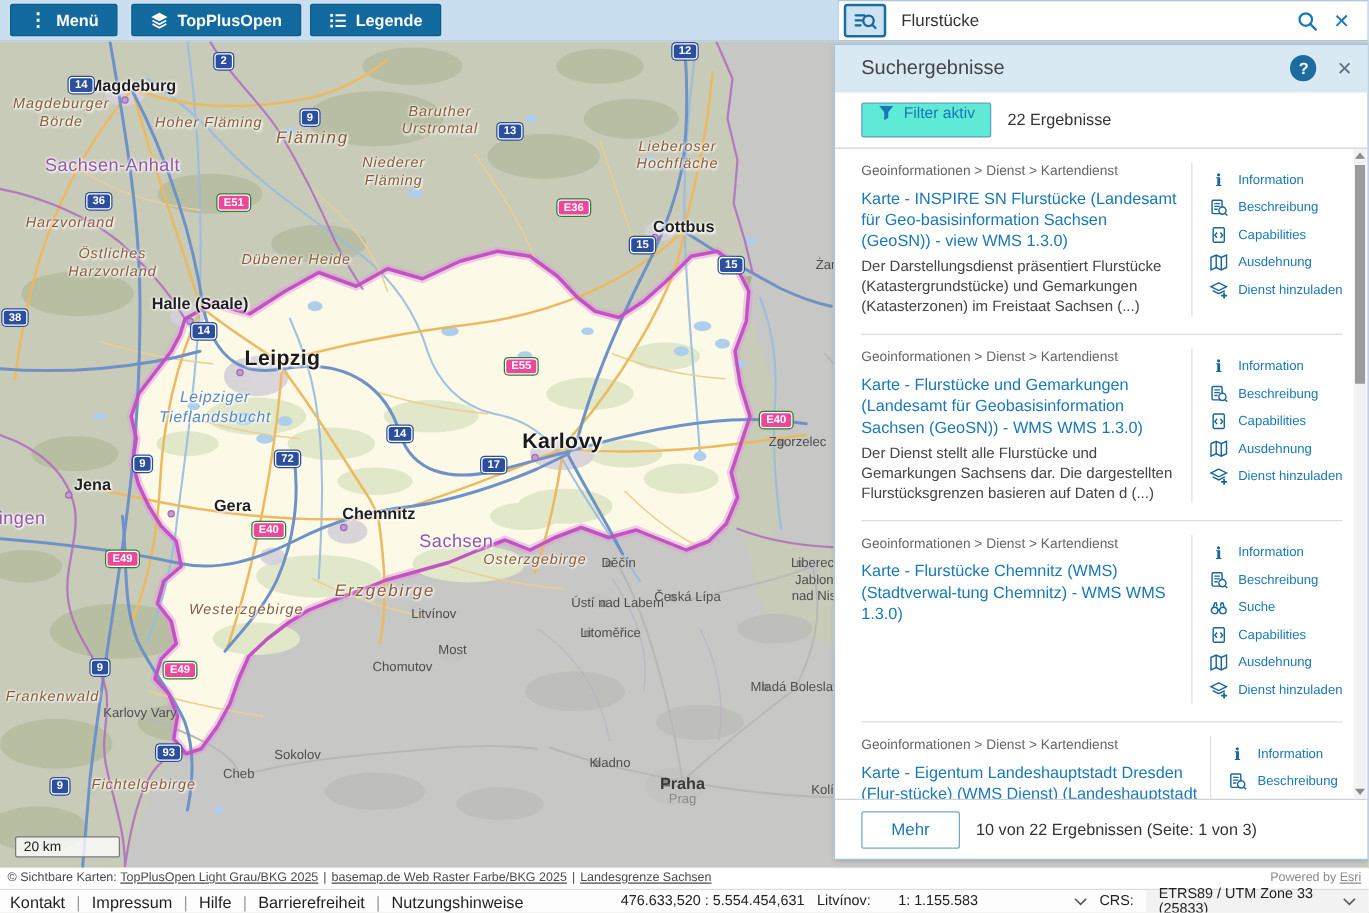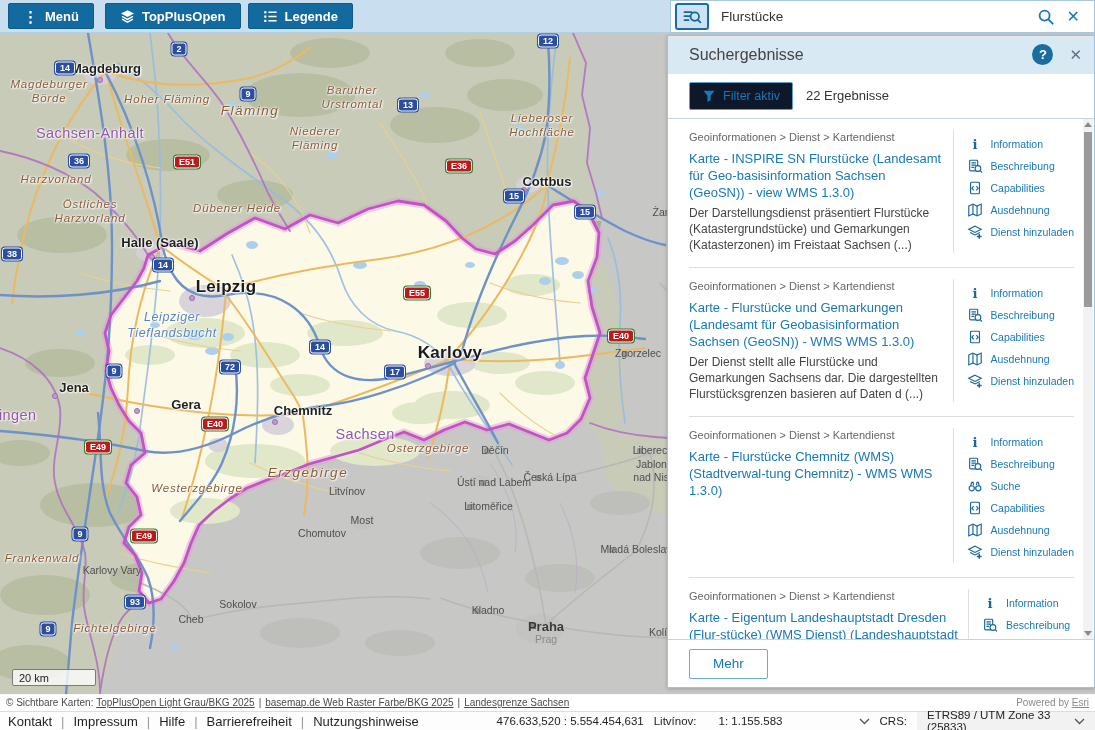--- a/index.html
+++ b/index.html
@@ -35,40 +35,40 @@
   .city-sm{font-size:10.5px;color:#4e4e4e;text-shadow:0 0 2px #c7c7c5;}
   .city-pr{font-size:13px;font-weight:bold;color:#3a3a3a;text-shadow:0 0 2px #c7c7c5;}
   .city-alt{color:#8a8a8a;}
   .region{font-size:11.5px;font-style:italic;color:#8a5a35;letter-spacing:.8px;}
   .region-lg{font-size:13.5px;letter-spacing:1.5px;}
   .state{font-size:14.5px;color:#9356a8;letter-spacing:.4px;}
   .water{font-size:12.5px;font-style:italic;color:#5a87c0;letter-spacing:.6px;}
   .shield{position:absolute;transform:translate(-50%,-50%);font-size:9px;font-weight:bold;color:#fff;
     background:#2b4f9e;border:1px solid #fff;box-shadow:0 0 0 1px #2b4f9e;border-radius:3px;
     padding:0 4px;line-height:11px;height:13px;display:flex;align-items:center;}
-  .shield.g{background:#b91c1c;box-shadow:0 0 0 1px #2e7d33;}
+  .shield.g{background:#ec4899;box-shadow:0 0 0 1px #2e7d33;}
   .dot{position:absolute;transform:translate(-50%,-50%);width:6px;height:6px;border-radius:50%;
     background:#c49ad2;border:1px solid #9a6cb0;}
   .dot.dot-g{width:5px;height:5px;border-radius:0;background:#9a9a98;border:1px solid #7d7d7b;}
   .dot.dot-sq{width:6px;height:6px;border-radius:0;background:#6e6e6c;border:1px solid #555;}
   .scalebar{position:absolute;left:12px;top:636px;width:84px;height:17px;background:rgba(255,255,255,.78);
     border:1px solid #7a7a7a;border-radius:2px;font-size:11px;color:#222;display:flex;align-items:center;
     padding-left:6px;}
 
   
   .panel{position:absolute;left:667px;top:35px;width:428px;height:653px;background:#fff;
     border:1px solid #9fc3dd;z-index:40;display:flex;flex-direction:column;box-shadow:0 1px 4px rgba(0,0,0,.2);}
   .panel-header{height:38px;background:#d9e9f4;display:flex;align-items:center;padding:0 12px 0 21px;}
   .panel-title{font-size:16px;color:#444;flex:1;}
   .help-circle{width:21px;height:21px;border-radius:50%;background:#1a6d9e;color:#fff;font-size:13px;
     font-weight:bold;display:flex;align-items:center;justify-content:center;cursor:pointer;margin-right:16px;}
   .panel-x{color:#5b7282;font-size:15px;cursor:pointer;}
   .filter-row{height:45px;display:flex;align-items:center;padding:0 21px;border-bottom:1px solid #c9d4dc;}
-  .filter-btn{height:28px;padding:0 12px;border:1px solid #5f9dc6;border-radius:2px;background:#0f172a;
-    color:#1878b8;font-size:12.5px;display:flex;align-items:center;gap:7px;cursor:pointer;}
+  .filter-btn{height:28px;padding:0 12px;border:1px solid #5f9dc6;border-radius:2px;background:#5eead4;
+    color:#1878b8;font-size:12.5px;display:flex;align-items:flex-start;gap:7px;cursor:pointer;}
   .filter-count{font-size:13px;color:#333;margin-left:13px;}
   .results{position:relative;height:522px;overflow:hidden;}
   .results-inner{padding:0 20px 0 21px;}
   .result{display:flex;border-bottom:1px solid #d9dee2;padding:11px 0 14px;}
   .res-main{width:280px;padding-right:10px;border-right:1px solid #e0e0e0;}
   .res-crumb{font-size:11px;color:#666;line-height:14px;}
   .res-title{display:block;font-size:13px;color:#1878b8;line-height:17px;margin:6px 0 4px;
     text-decoration:none;cursor:pointer;}
   .res-desc{font-size:12px;color:#444;line-height:16px;}
   .res-actions{flex:1;padding:3px 0 0 13px;}
@@ -652,20 +652,21 @@
         </div>
       <div class="vs-thumb"></div>
       <div class="vs-dn">
           <div class="tri-dn"></div>
         </div>
     </div>
   </div>
 
   <div class="panel-bottom">
     <button class="more-btn">Mehr</button>
+    <span class="pagination">10 von 22 Ergebnissen (Seite: 1 von 3)</span>
   </div>
 </div>
 
 <div class="attribution">
   <span class="attr-prefix">© Sichtbare Karten:</span>&nbsp;
   <span class="f-item">
       <a class="attr-link">TopPlusOpen Light Grau/BKG 2025</a>
       <span class="attr-sep">|</span>
     </span><span class="f-item">
       <a class="attr-link">basemap.de Web Raster Farbe/BKG 2025</a>

